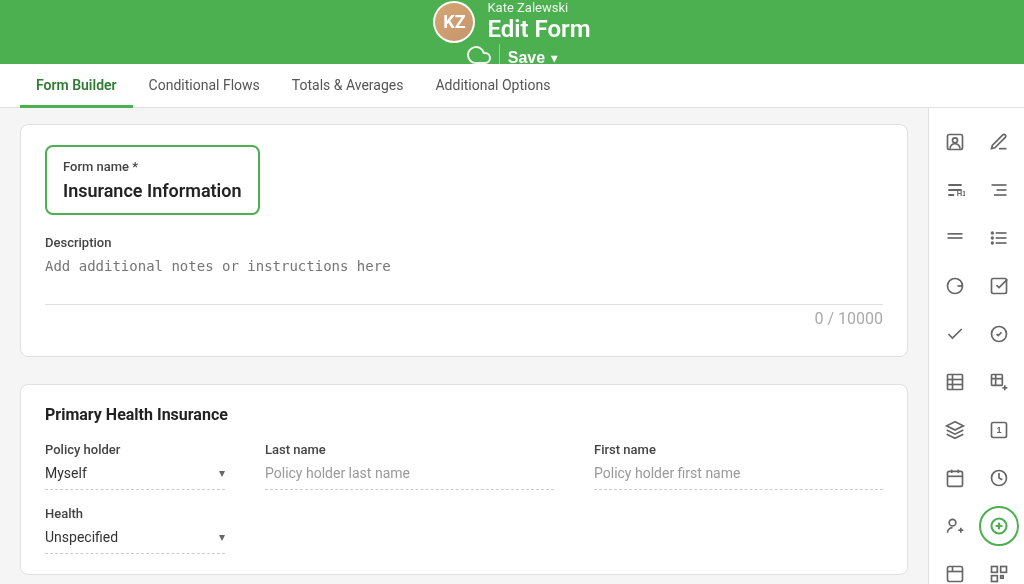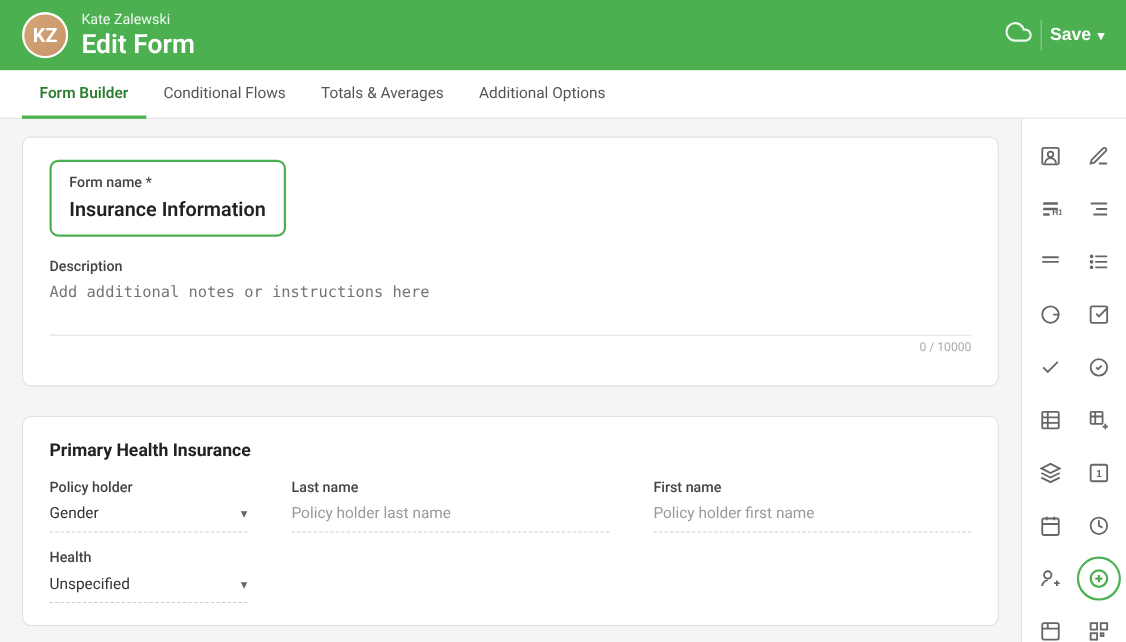--- a/index.html
+++ b/index.html
@@ -6,20 +6,21 @@
     body { font-family: -apple-system, BlinkMacSystemFont, 'Segoe UI', Roboto, sans-serif; background: #f5f5f5; width: 1024px; height: 584px; overflow: hidden; }
 
     
     .header {
       background: #4caf50;
       height: 64px;
       display: flex;
       align-items: center;
       padding: 0 20px;
       justify-content: space-between;
+      flex-direction: column;
     }
     .header-left { display: flex; align-items: center; gap: 12px; }
     .avatar {
       width: 42px; height: 42px; border-radius: 50%;
       background: #fff;
       display: flex; align-items: center; justify-content: center;
       overflow: hidden;
       border: 2px solid rgba(255,255,255,0.6);
     }
     .avatar-img {
@@ -129,21 +130,21 @@
       background: transparent;
       resize: none;
     }
     .description-divider {
       border: none;
       border-bottom: 1px solid #e0e0e0;
       margin: 10px 0 4px;
     }
     .char-count {
       text-align: right;
-      font-size: 11px;
+      font-size: 16px;
       color: #aaa;
     }
 
     
     .section-card {
       background: #fff;
       border-radius: 8px;
       padding: 20px 24px;
       border: 1px solid #e0e0e0;
     }
@@ -280,21 +281,21 @@
       </div>
     </div>
 
     <div class="section-card">
       <div class="section-title">Primary Health Insurance</div>
 
       <div class="form-row">
         <div class="form-field form-field-narrow">
           <div class="field-label">Policy holder</div>
           <div class="field-value has-value">
-            <span>Gender</span>
+            <span>Myself</span>
             <span class="dropdown-arrow">▾</span>
           </div>
         </div>
         <div class="form-field">
           <div class="field-label">Last name</div>
           <div class="field-value">
             <span>Policy holder last name</span>
           </div>
         </div>
         <div class="form-field">

